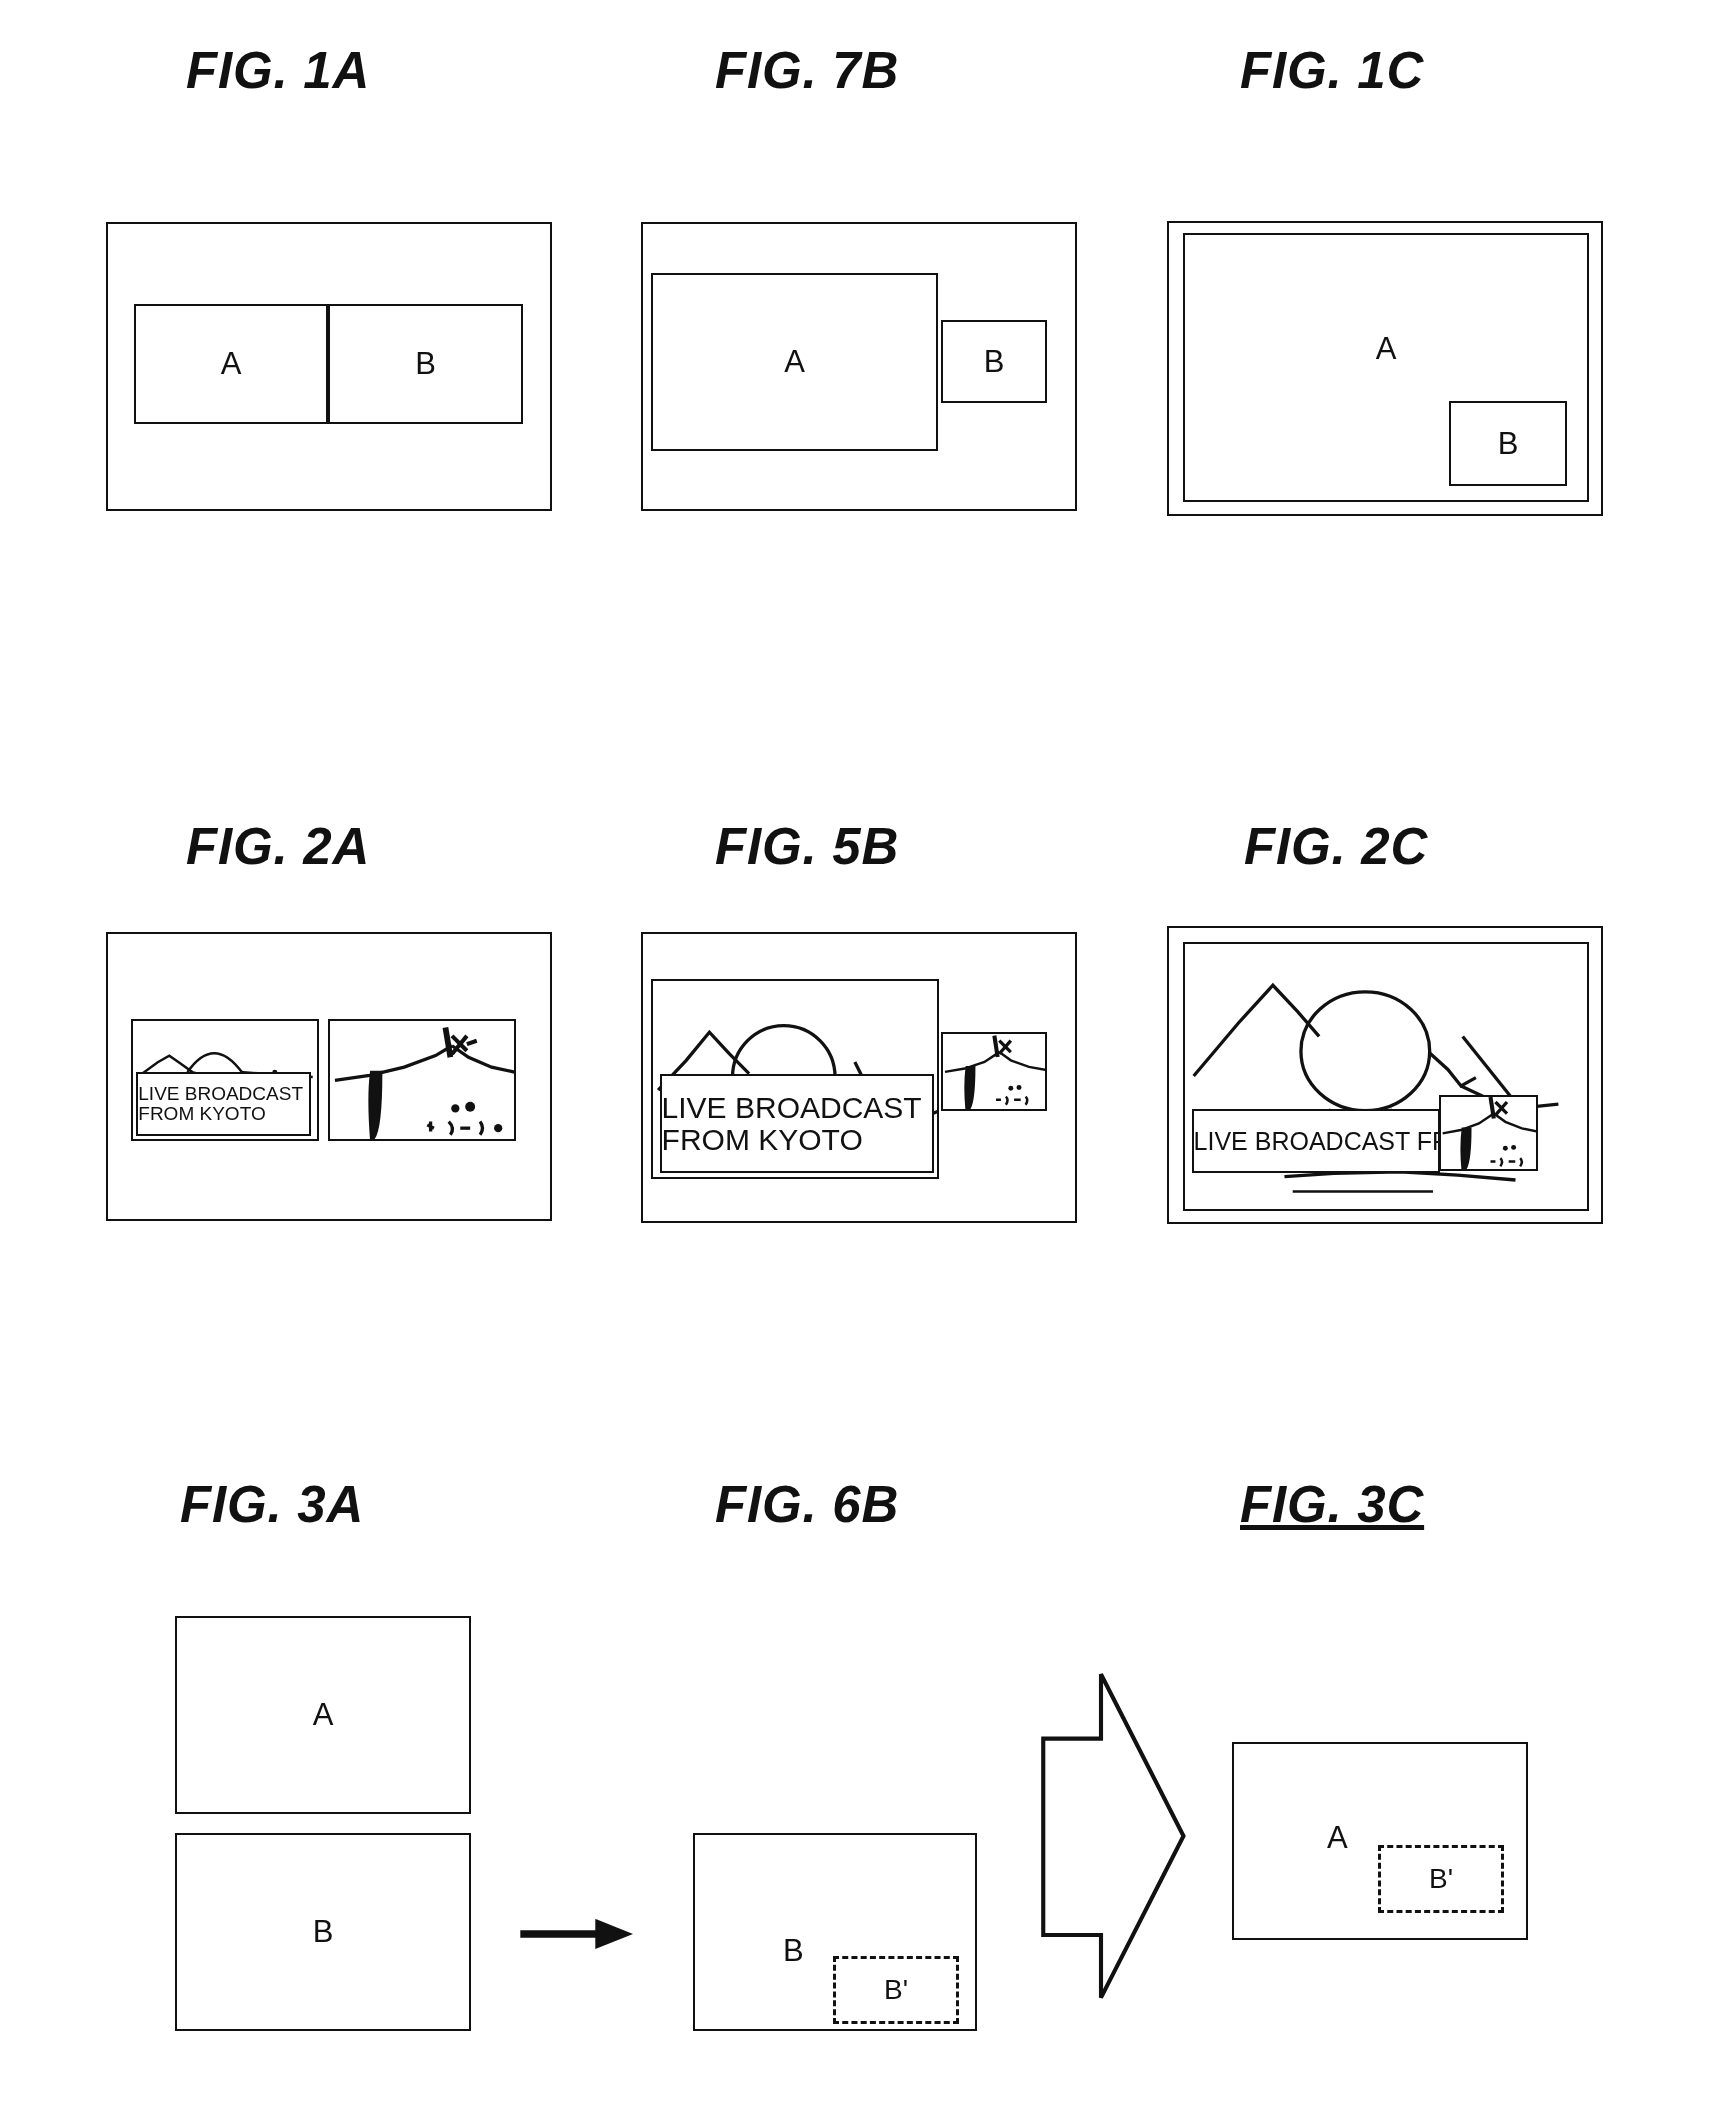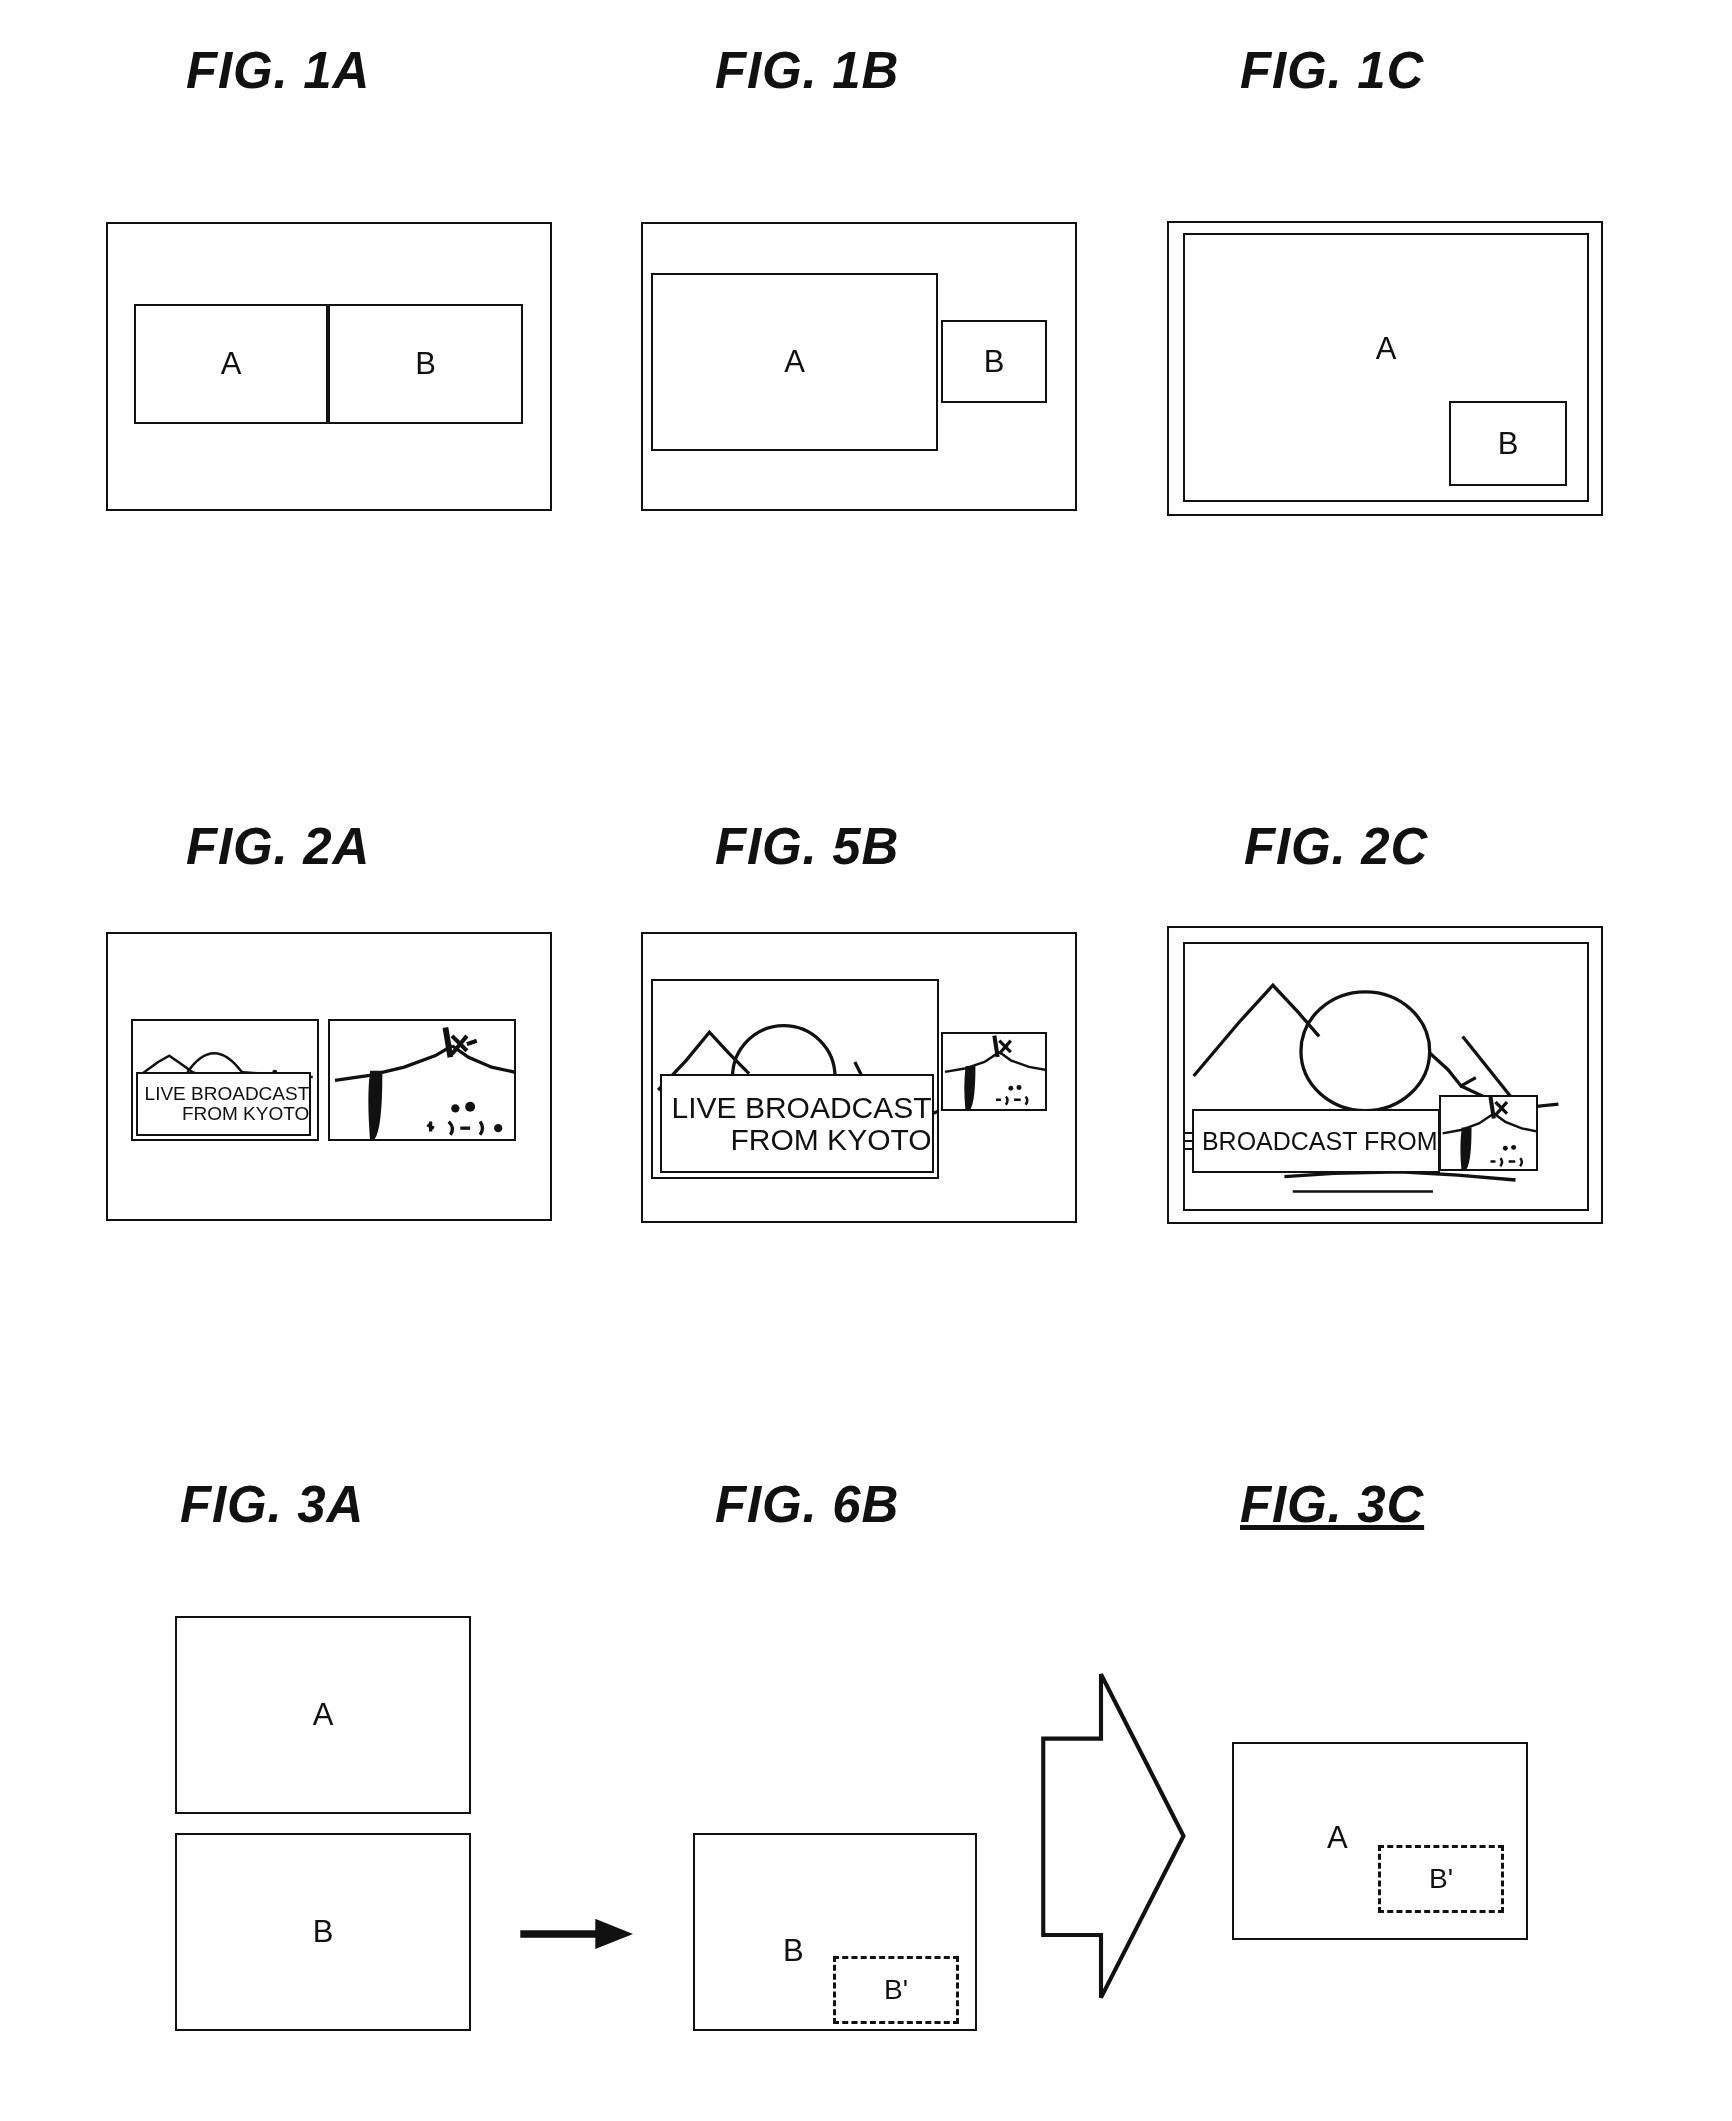--- a/index.html
+++ b/index.html
@@ -51,35 +51,35 @@
     position: absolute;
     overflow: visible;
   }
   .caption-box {
     position: absolute;
     border: 2.5px solid #111;
     background: #ffffff;
     box-sizing: border-box;
     display: flex;
     flex-direction: column;
-    align-items: flex-end;
+    align-items: flex-start;
     justify-content: center;
     line-height: 1.06;
     color: #111;
     font-family: "Liberation Sans", sans-serif;
   }
   .caption-box span { display: block; white-space: nowrap; }
 </style>
 </head>
 <body>
 
 <div id="sheet">
 
   <div class="fig-title" style="left:186px; top:41px;">FIG. 1A</div>
-  <div class="fig-title" style="left:715px; top:41px;">FIG. 1B</div>
+  <div class="fig-title" style="left:715px; top:41px;">FIG. 7B</div>
   <div class="fig-title" style="left:1240px; top:41px;">FIG. 1C</div>
 
   <div class="box" style="left:106px; top:222px; width:446px; height:289px;"></div>
   <div class="box" style="left:134px; top:304px; width:194px; height:120px;">
     <div class="lbl big" style="left:50%; top:50%; transform:translate(-50%,-50%);">A</div>
   </div>
   <div class="box" style="left:328px; top:304px; width:195px; height:120px;">
     <div class="lbl big" style="left:50%; top:50%; transform:translate(-50%,-50%);">B</div>
   </div>
 

